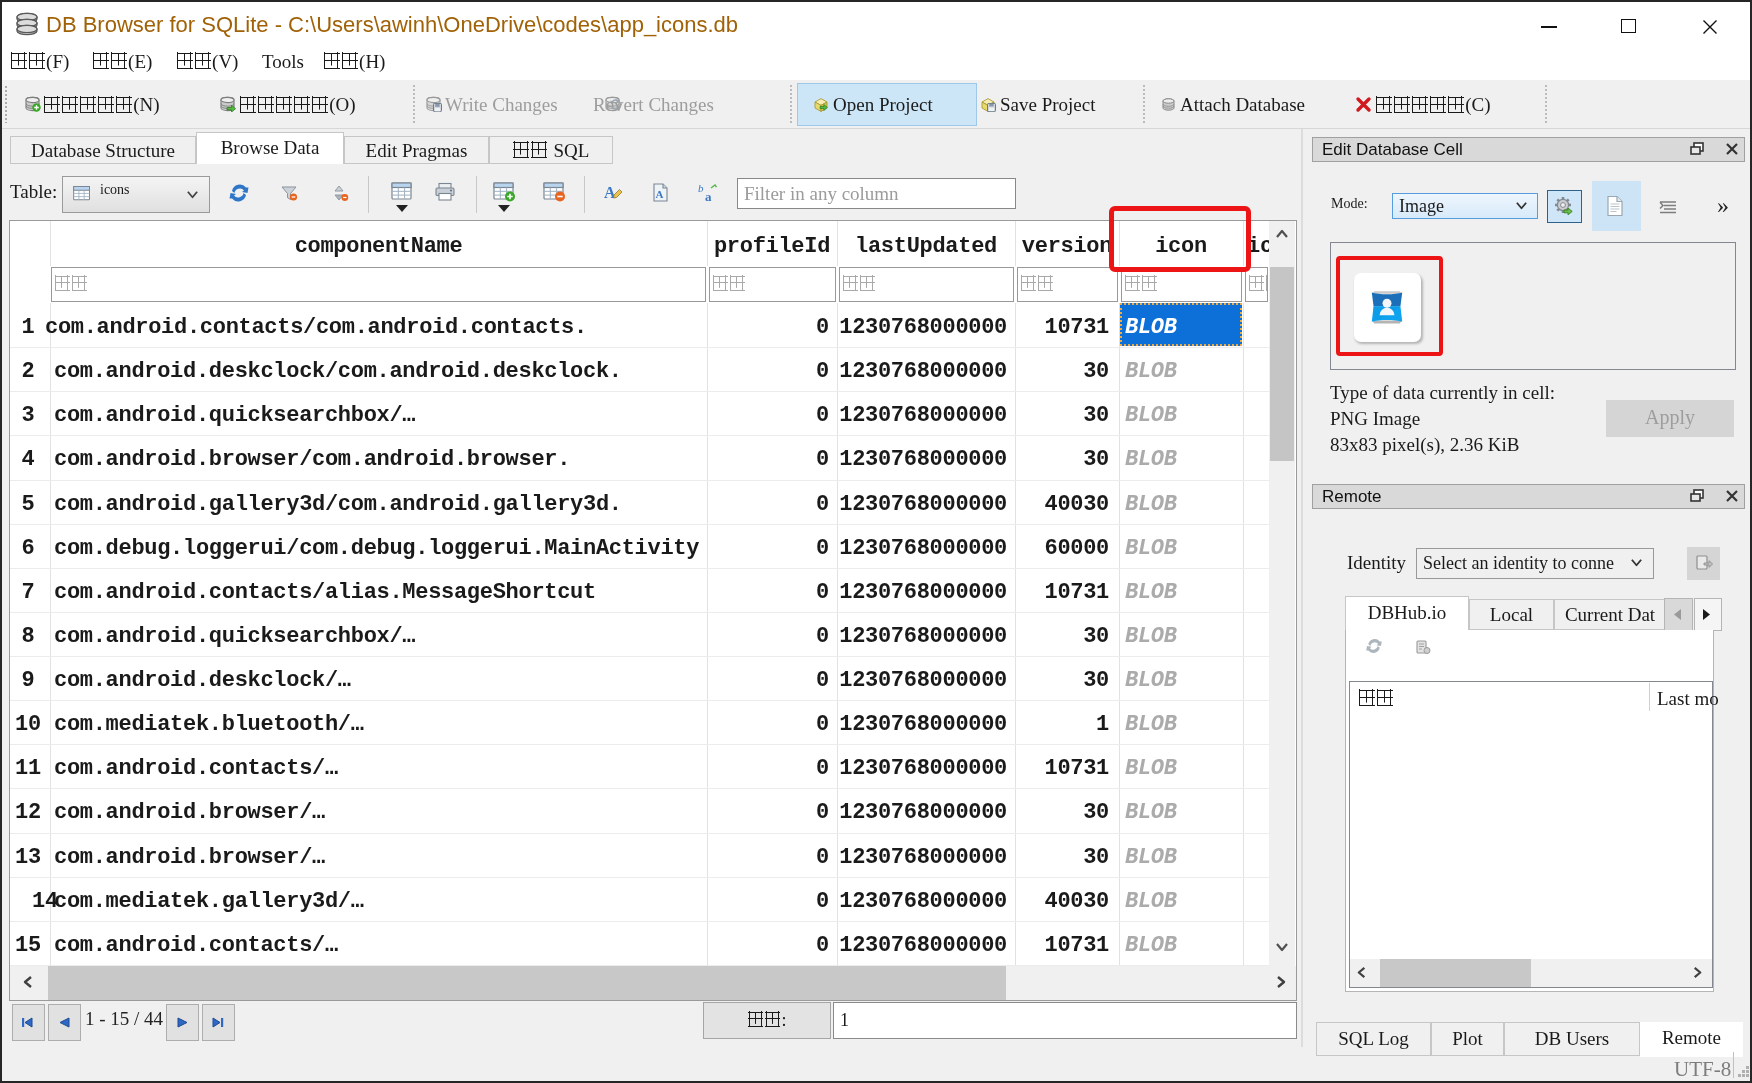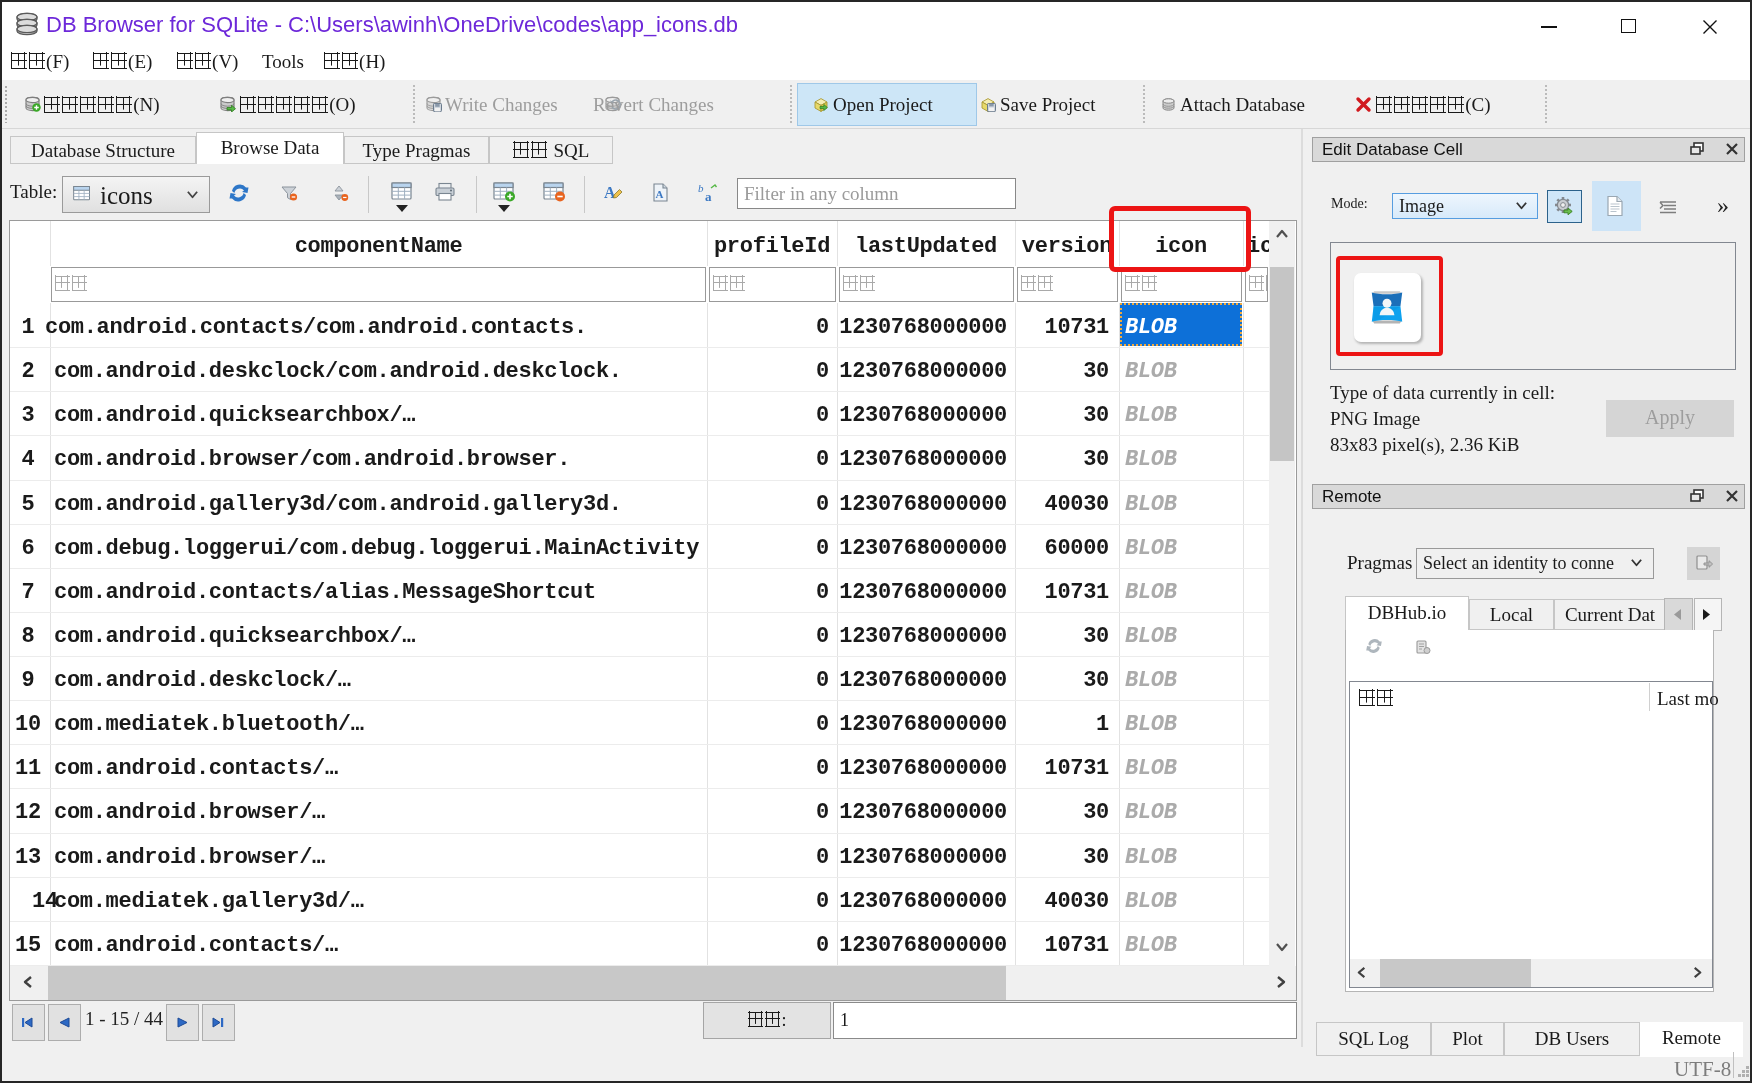--- a/index.html
+++ b/index.html
@@ -40,21 +40,21 @@
         <stop offset="1" stop-color="#8e8e8e"></stop>
       </linearGradient>
     </defs>
     <path d="M3 7 a10 3.6 0 0 0 20 0 v-2 a10 3.6 0 0 0 -20 0 z" fill="url(#g1)" stroke="#5a5a5a" stroke-width="1.3"></path>
     <ellipse cx="13" cy="5" rx="10" ry="3.6" fill="#dcdcdc" stroke="#5a5a5a" stroke-width="1.3"></ellipse>
     <path d="M3 13 a10 3.6 0 0 0 20 0 v-2 a10 3.6 0 0 0 -20 0 z" fill="url(#g1)" stroke="#5a5a5a" stroke-width="1.3"></path>
     <ellipse cx="13" cy="11" rx="10" ry="3.6" fill="#dcdcdc" stroke="#5a5a5a" stroke-width="1.3"></ellipse>
     <path d="M3 19 a10 3.6 0 0 0 20 0 v-2 a10 3.6 0 0 0 -20 0 z" fill="url(#g1)" stroke="#5a5a5a" stroke-width="1.3"></path>
     <ellipse cx="13" cy="17" rx="10" ry="3.6" fill="#dcdcdc" stroke="#5a5a5a" stroke-width="1.3"></ellipse>
   </svg>
-<div class="abs sans" style="left:46px;top:12px;font-size:22px;color:#6d28d9">DB Browser for SQLite - C:\Users\awinh\OneDrive\codes\app_icons.db</div>
+<div class="abs sans" style="left:46px;top:12px;font-size:22px;color:#a16207">DB Browser for SQLite - C:\Users\awinh\OneDrive\codes\app_icons.db</div>
 <div class="abs" style="left:1541px;top:26px;width:16px;height:1.6px;background:#111"></div>
 <div class="abs" style="left:1621px;top:19px;width:15px;height:14px;border:1.4px solid #111"></div>
 <svg class="abs" style="left:1702px;top:19px" width="16" height="16" viewBox="0 0 16 16">
     <path d="M1.5 1.5 L14.5 14.5 M14.5 1.5 L1.5 14.5" stroke="#111" stroke-width="1.4"></path>
   </svg>
 <div class="abs" style="left:2px;top:46px;width:1748px;height:34px;background:#fff"></div>
 <div class="abs" style="left:10px;top:51px;font-size:19px"><i class="cj"></i><i class="cj"></i>(F)</div>
 <div class="abs" style="left:92px;top:51px;font-size:19px"><i class="cj"></i><i class="cj"></i>(E)</div>
 <div class="abs" style="left:176px;top:51px;font-size:19px"><i class="cj"></i><i class="cj"></i>(V)</div>
 <div class="abs" style="left:262px;top:51px;font-size:19px">Tools</div>
@@ -121,33 +121,33 @@
     <ellipse cx="8.5" cy="5" rx="5.5" ry="2.2" fill="#ededed" stroke="#8a8a8a" stroke-width="1"></ellipse>
     <path d="M3 8.1 a5.5 2.2 0 0 0 11 0 M3 10 a5.5 2.2 0 0 0 11 0" fill="none" stroke="#8a8a8a" stroke-width="0.8"></path>
   </svg>
 <div class="toolbtn" style="left:1180px">Attach Database</div>
 <svg class="abs" style="left:1355px;top:96px" width="17" height="17" viewBox="0 0 17 17">
     <path d="M3 3 L14 14 M14 3 L3 14" stroke="#d11a1f" stroke-width="3.4" stroke-linecap="round"></path>
   </svg>
 <div class="toolbtn" style="left:1375px"><i class="cj"></i><i class="cj"></i><i class="cj"></i><i class="cj"></i><i class="cj"></i>(C)</div>
 <div class="vsep" style="left:1545px;top:85px;height:39px;background:repeating-linear-gradient(#bbb 0 2px,transparent 2px 4px);width:2px"></div>
 <div class="tab" style="left:10px;top:136px;width:186px;height:28px">Database Structure</div>
-<div class="tab" style="left:344px;top:136px;width:145px;height:28px">Type Pragmas</div>
+<div class="tab" style="left:344px;top:136px;width:145px;height:28px">Edit Pragmas</div>
 <div class="tab" style="left:489px;top:136px;width:124px;height:28px"><i class="cj"></i><i class="cj"></i> SQL</div>
 <div class="tab" style="left:196px;top:132px;width:148px;height:32px;background:#fff;border-bottom:none;line-height:30px">Browse Data</div>
 <div class="abs" style="left:10px;top:181px;font-size:19px">Table:</div>
 <div class="abs" style="left:62px;top:176px;width:148px;height:37px;background:linear-gradient(#f4f4f4,#e0e0e0);border:1px solid #9a9a9a"></div>
 <svg class="abs" style="left:72px;top:184px" width="20" height="20" viewBox="0 0 20 20">
     <g transform="scale(0.8333333333333334)">
       <rect x="2" y="3" width="19" height="16" rx="1" fill="#fff" stroke="#7a8691" stroke-width="1.2"></rect>
       <rect x="2" y="3" width="19" height="4.5" fill="#b9d4ee" stroke="#7a8691" stroke-width="1.2"></rect>
       <path d="M8.3 7.5 V19 M14.6 7.5 V19 M2 11.3 H21 M2 15.1 H21" stroke="#9fb0c0" stroke-width="1"></path>
     </g>
   </svg>
-<div class="abs" style="left:100px;top:182px;font-size:25px">icons</div>
+<div class="abs" style="left:100px;top:182px;font-size:14px">icons</div>
 <svg class="abs" style="left:186px;top:188px" width="13" height="13" viewBox="0 0 13 13">
     <g transform="scale(0.9285714285714286)">
       <path d="M2 4 L7 10 L12 4" fill="none" stroke="#444" stroke-width="1.94" stroke-linejoin="round"></path>
     </g>
   </svg>
 <svg class="abs" style="left:228px;top:182px" width="22" height="22" viewBox="0 0 22 22">
     <g transform="scale(1.0)" opacity="1">
       <path d="M4 9 a8 8 0 0 1 14-3.5 l2.5-0 -1 5.5 -5.5-1 2-1.6 a5.6 5.6 0 0 0 -9.6 2.6 z" fill="#2e77c8"></path>
       <path d="M18 13 a8 8 0 0 1 -14 3.5 l-2.5 0 1-5.5 5.5 1 -2 1.6 a5.6 5.6 0 0 0 9.6-2.6 z" fill="#2e77c8"></path>
     </g>
@@ -455,21 +455,21 @@
 <div class="abs" style="left:1330px;top:434px;font-size:19px">83x83 pixel(s), 2.36 KiB</div>
 <div class="abs" style="left:1606px;top:400px;width:128px;height:37px;background:#d5d5d5;color:#9d9d9d;font-size:20px;text-align:center;line-height:35px">Apply</div>
 <div class="dock-title" style="top:484px">Remote</div>
 <svg class="abs" style="left:1690px;top:489px" width="14" height="13" viewBox="0 0 14 13">
     <rect x="4" y="1" width="9" height="8" fill="#fff" stroke="#333" stroke-width="1.6"></rect>
     <rect x="1" y="5" width="9" height="7" fill="#e8e8e8" stroke="#333" stroke-width="1.6"></rect>
   </svg>
 <svg class="abs" style="left:1725px;top:489px" width="14" height="14" viewBox="0 0 14 14">
     <path d="M2 2 L12 12 M12 2 L2 12" stroke="#333" stroke-width="2.2"></path>
   </svg>
-<div class="abs" style="left:1347px;top:552px;font-size:19px">Pragmas</div>
+<div class="abs" style="left:1347px;top:552px;font-size:19px">Identity</div>
 <div class="abs" style="left:1416px;top:548px;width:238px;height:31px;background:#f0f0f0;border:1px solid #999;font-size:18px;line-height:29px;padding-left:6px;white-space:nowrap;overflow:hidden">Select an identity to conne</div>
 <svg class="abs" style="left:1630px;top:556px" width="13" height="13" viewBox="0 0 13 13">
     <g transform="scale(0.9285714285714286)">
       <path d="M2 4 L7 10 L12 4" fill="none" stroke="#333" stroke-width="1.94" stroke-linejoin="round"></path>
     </g>
   </svg>
 <div class="abs" style="left:1687px;top:547px;width:33px;height:33px;background:#d5d5d5"></div>
 <svg class="abs" style="left:1695px;top:554px" width="18" height="18" viewBox="0 0 18 18">
     <rect x="2" y="2" width="10" height="13" rx="1" fill="#e9e9e9" stroke="#8f8f8f" stroke-width="1.2"></rect>
     <path d="M9 9 h5 v-2.3 l3.6 3.3 -3.6 3.3 V11 h-5 z" fill="#c0c0c0" stroke="#8f8f8f" stroke-width="0.9"></path>

